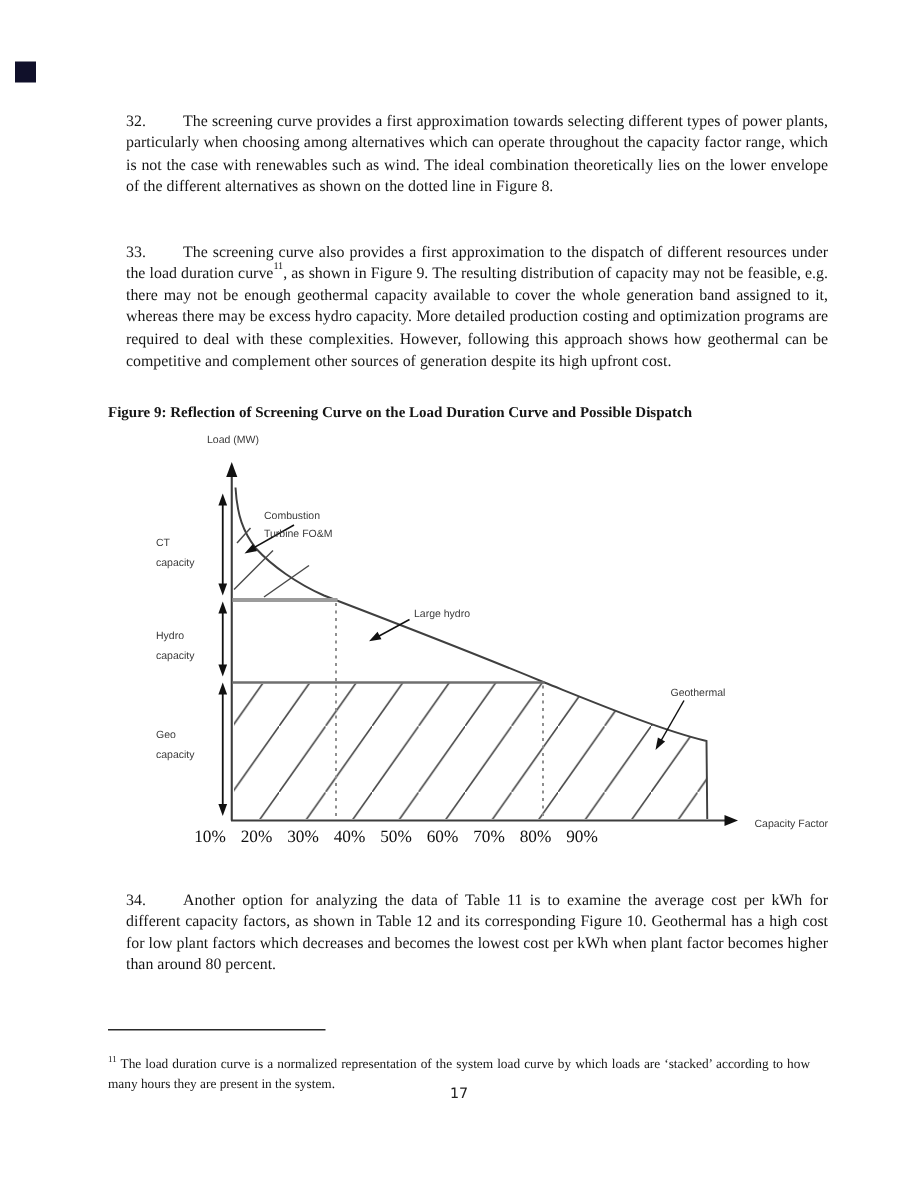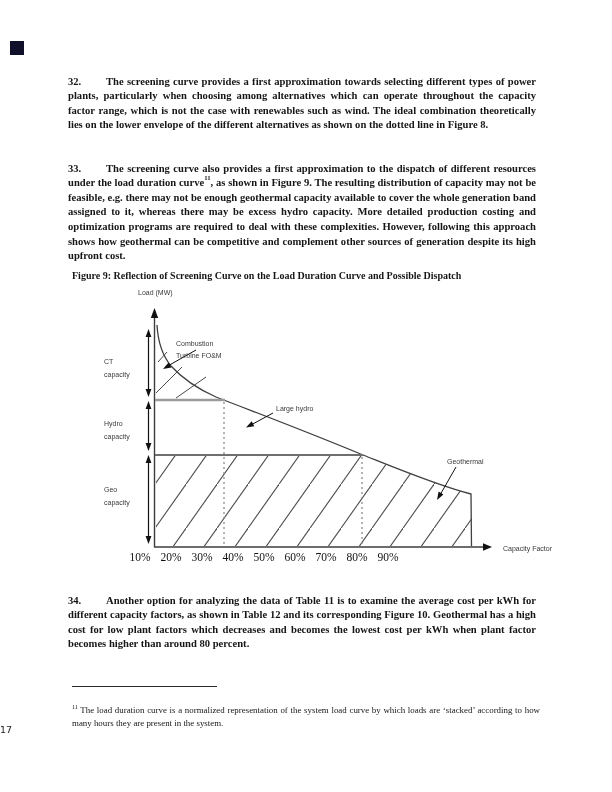--- a/index.html
+++ b/index.html
@@ -1,31 +1,31 @@
 <!DOCTYPE html>
 <html><head>
 <meta charset="utf-8">
 <style>
   html,body { margin:0; padding:0; }
   body {
     width:612px; height:792px; position:relative; background:#ffffff;
     font-family:"Liberation Serif", serif; color:#161616; overflow:hidden;
   }
   .artifact { position:absolute; left:10px; top:41px; width:14px; height:14px; background:#10102a; }
-  .para { position:absolute; left:68px; width:468px; text-align:justify; font-size:10.6px; line-height:14.6px;font-weight:bold; }
+  .para { position:absolute; left:84px; width:468px; text-align:justify; font-size:10.6px; line-height:14.6px; }
   .pnum { display:inline-block; width:38px; }
   sup.fnref { font-size:6.8px; vertical-align:6px; line-height:0; }
   .caption { position:absolute; left:72px; width:468px; font-weight:bold; font-size:10px; }
   .chart { position:absolute; left:95px; top:283px; width:475px; height:292px; }
   .clab { font-family:"Liberation Sans", sans-serif; font-size:7px; fill:#3a3a3a; }
   .tick { font-family:"Liberation Serif", serif; font-size:11.5px; fill:#101010; }
   .footnote-rule { position:absolute; left:72px; top:686px; width:145px; border-top:1.2px solid #2a2a2a; }
   .footnote { position:absolute; left:72px; top:692px; width:468px; font-size:8.9px; line-height:13.4px; text-align:justify; }
   .footnote sup { font-size:6px; vertical-align:4px; }
-  .pageno { position:absolute; left:0; top:724px; width:612px; text-align:left;
+  .pageno { position:absolute; left:0; top:724px; width:612px; text-align:center;
     font-family:"DejaVu Sans", sans-serif; font-size:9.5px; color:#222; }
 </style>
 </head>
 <body>
 
 <div class="artifact"></div>
 
 <p class="para" style="top:64px;"><span class="pnum">32.</span><span>The screening curve provides a first approximation towards selecting different types of power plants, particularly when choosing among alternatives which can operate throughout the capacity factor range, which is not the case with renewables such as wind. The ideal combination theoretically lies on the lower envelope of the different alternatives as shown on the dotted line in Figure 8.</span></p>
 
 <p class="para" style="top:151px;"><span class="pnum">33.</span><span>The screening curve also provides a first approximation to the dispatch of different resources under the load duration curve</span><sup class="fnref">11</sup><span>, as shown in Figure 9. The resulting distribution of capacity may not be feasible, e.g. there may not be enough geothermal capacity available to cover the whole generation band assigned to it, whereas there may be excess hydro capacity. More detailed production costing and optimization programs are required to deal with these complexities. However, following this approach shows how geothermal can be competitive and complement other sources of generation despite its high upfront cost.</span></p>

